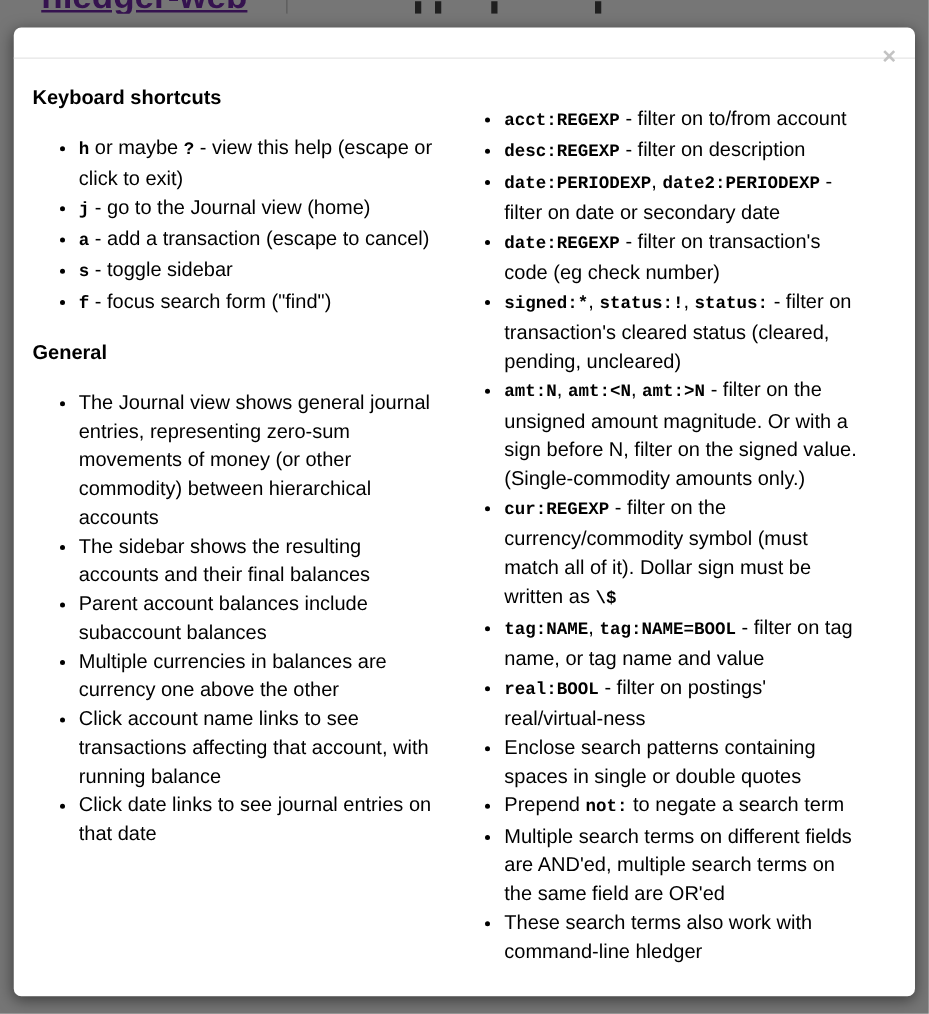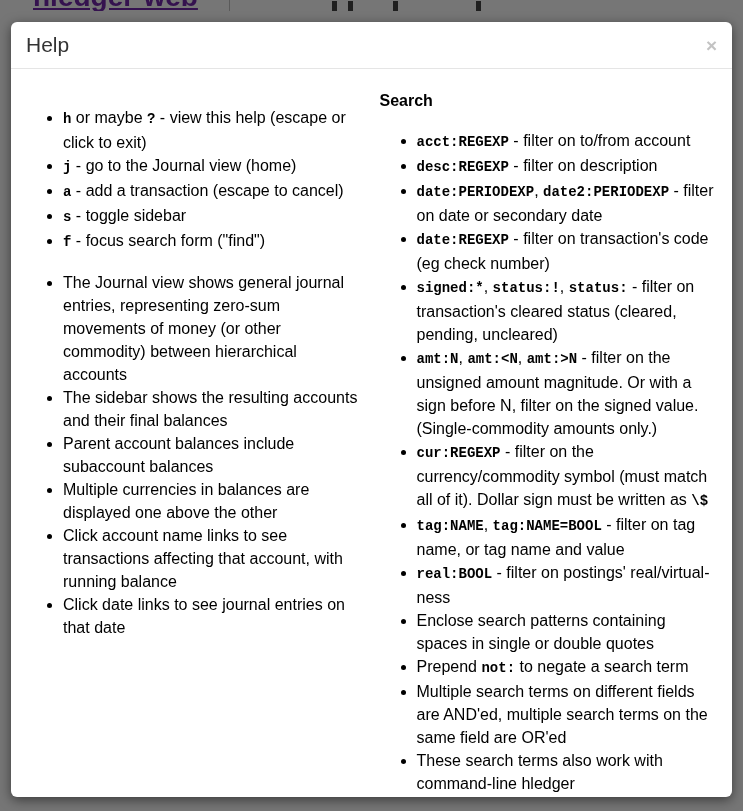--- a/index.html
+++ b/index.html
@@ -52,42 +52,42 @@
   <span class="bg-vline"></span>
   <span class="bg-stem stem1"></span>
   <span class="bg-stem stem2"></span>
   <span class="bg-stem stem3"></span>
   <span class="bg-stem stem4"></span>
 </div>
 
 <div class="modal">
   <div class="modal-header">
     <button class="close-button">×</button>
-    <div class="modal-title">Help</div>
   </div>
   <div class="modal-body">
     <div class="help-col left">
+        <div class="section-heading">Keyboard shortcuts</div>
         <ul>
           <li><code>h</code> or maybe <code>?</code> - view this help (escape or click to exit)</li>
           <li><code>j</code> - go to the Journal view (home)</li>
           <li><code>a</code> - add a transaction (escape to cancel)</li>
           <li><code>s</code> - toggle sidebar</li>
           <li><code>f</code> - focus search form ("find")</li>
         </ul>
+        <div class="section-heading">General</div>
         <ul>
           <li>The Journal view shows general journal entries, representing zero-sum movements of money (or other commodity) between hierarchical accounts</li>
           <li>The sidebar shows the resulting accounts and their final balances</li>
           <li>Parent account balances include subaccount balances</li>
-          <li>Multiple currencies in balances are displayed one above the other</li>
+          <li>Multiple currencies in balances are currency one above the other</li>
           <li>Click account name links to see transactions affecting that account, with running balance</li>
           <li>Click date links to see journal entries on that date</li>
         </ul>
       </div>
     <div class="help-col right">
-        <div class="section-heading">Search</div>
         <ul>
           <li><code>acct:REGEXP</code> - filter on to/from account</li>
           <li><code>desc:REGEXP</code> - filter on description</li>
           <li><code>date:PERIODEXP</code>, <code>date2:PERIODEXP</code> - filter on date or secondary date</li>
           <li><code>date:REGEXP</code> - filter on transaction's code (eg check number)</li>
           <li><code>signed:*</code>, <code>status:!</code>, <code>status:</code> - filter on transaction's cleared status (cleared, pending, uncleared)</li>
           <li><code>amt:N</code>, <code>amt:&lt;N</code>, <code>amt:&gt;N</code> - filter on the unsigned amount magnitude. Or with a sign before N, filter on the signed value. (Single-commodity amounts only.)</li>
           <li><code>cur:REGEXP</code> - filter on the currency/commodity symbol (must match all of it). Dollar sign must be written as <code>\$</code></li>
           <li><code>tag:NAME</code>, <code>tag:NAME=BOOL</code> - filter on tag name, or tag name and value</li>
           <li><code>real:BOOL</code> - filter on postings' real/virtual-ness</li>

